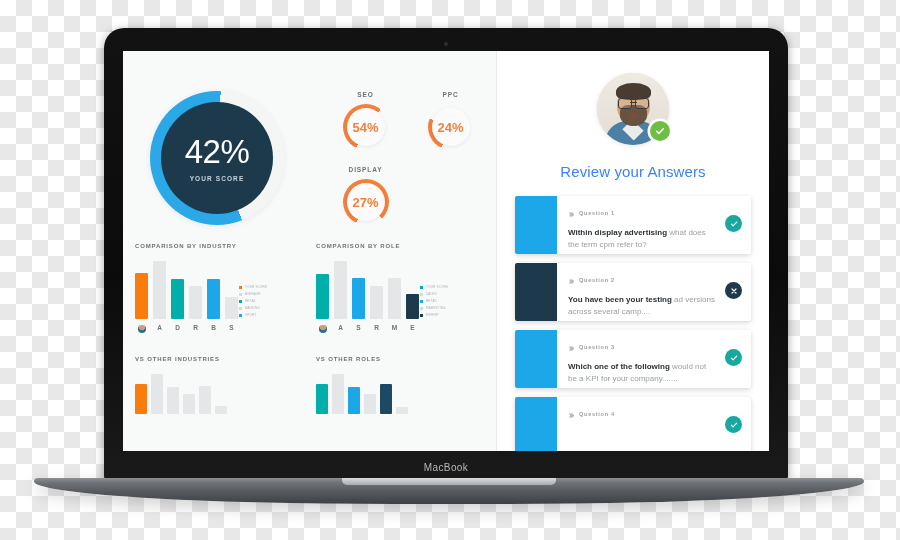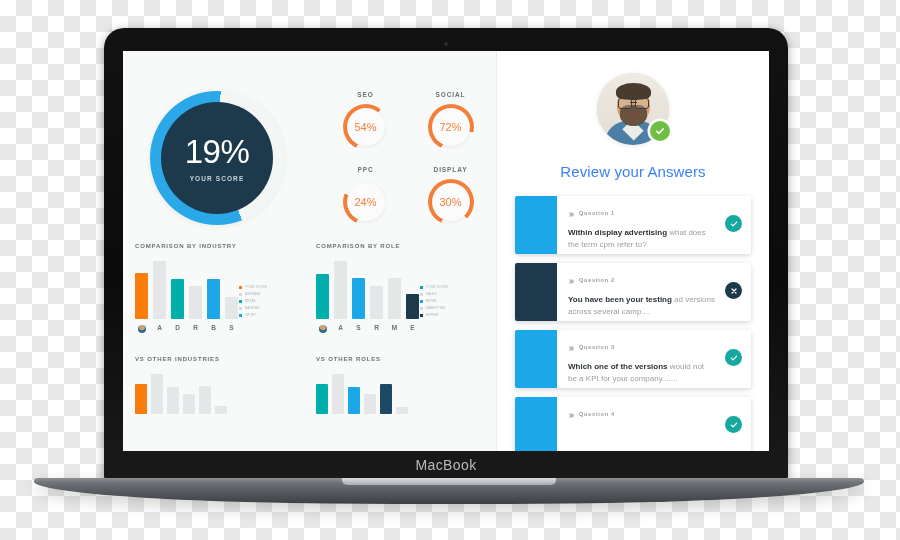--- a/index.html
+++ b/index.html
@@ -34,21 +34,21 @@
   #webcam-dot {
     position: absolute; left: 50%; top: 14px;
     width: 4px; height: 4px; margin-left: -2px;
     border-radius: 50%;
     background: #2e2e2e;
   }
   #macbook-label {
     position: absolute; left: 0; right: 0; bottom: 7px;
     text-align: center;
     color: #b9b9bd;
-    font-size: 14px;
+    font-size: 10px;
     letter-spacing: .4px;
   }
 
   
   #screen {
     position: absolute;
     left: 19px; top: 23px;
     width: 646px; height: 400px;
     background: #ffffff;
     display: flex;
@@ -118,21 +118,21 @@
     border-radius: 50%;
   }
   .gauge-ring::after {
     content:""; position:absolute; inset: 4px;
     border-radius: 50%; background: #fbfbfb;
     box-shadow: 0 1px 4px rgba(0,0,0,.07);
   }
   .gauge-val {
     position: absolute; inset: 0; z-index: 2;
     display: flex; align-items: center; justify-content: center;
-    font-size: 11px; color: #f5803b; font-weight: 400;
+    font-size: 13px; color: #f5803b; font-weight: 700;
   }
 
   
   .chart-block { position: absolute; }
   .chart-title { font-size: 6px; font-weight: 700; color: #6c7277; letter-spacing: .85px; margin-bottom: 12px; }
   .bars { display: flex; align-items: flex-end; gap: 5px; height: 58px; }
   .bar { width: 13px; border-radius: 1px; }
   .axis { display: flex; gap: 5px; margin-top: 5px; }
   .axis span {
     width: 13px; text-align: center;
@@ -241,48 +241,42 @@
   <div id="laptop-lid">
     <div id="webcam-dot"></div>
 
     <div id="screen">
 
       <div id="dash-pane">
 
         <div id="score-donut-wrap">
           <div id="score-ring"></div>
           <div id="score-core">
-            <div id="score-value">19%</div>
+            <div id="score-value">42%</div>
             <div id="score-caption">YOUR SCORE</div>
           </div>
         </div>
 
         <div id="gauges">
             <div class="gauge">
               <div class="gauge-title">SEO</div>
               <div class="gauge-ring" style="background: conic-gradient(from 205deg, rgb(245, 128, 59) 0deg, rgb(245, 128, 59) 54%, rgba(0, 0, 0, 0) 54%, rgba(0, 0, 0, 0) 100%);">
                 <div class="gauge-val" style="color: rgb(245, 128, 59);">54%</div>
               </div>
             </div>
             <div class="gauge">
-              <div class="gauge-title">SOCIAL</div>
-              <div class="gauge-ring" style="background: conic-gradient(from 205deg, rgb(245, 128, 59) 0deg, rgb(245, 128, 59) 72%, rgba(0, 0, 0, 0) 72%, rgba(0, 0, 0, 0) 100%);">
-                <div class="gauge-val" style="color: rgb(245, 128, 59);">72%</div>
-              </div>
-            </div>
-            <div class="gauge">
               <div class="gauge-title">PPC</div>
               <div class="gauge-ring" style="background: conic-gradient(from 205deg, rgb(245, 128, 59) 0deg, rgb(245, 128, 59) 24%, rgba(0, 0, 0, 0) 24%, rgba(0, 0, 0, 0) 100%);">
                 <div class="gauge-val" style="color: rgb(245, 128, 59);">24%</div>
               </div>
             </div>
             <div class="gauge">
               <div class="gauge-title">DISPLAY</div>
               <div class="gauge-ring" style="background: conic-gradient(from 205deg, rgb(245, 128, 59) 0deg, rgb(245, 128, 59) 81%, rgba(0, 0, 0, 0) 81%, rgba(0, 0, 0, 0) 100%);">
-                <div class="gauge-val" style="color: rgb(245, 128, 59);">30%</div>
+                <div class="gauge-val" style="color: rgb(245, 128, 59);">27%</div>
               </div>
             </div>
           </div>
 
         <div class="chart-block" style="left:12px; top:192px; width:175px;">
           <div class="chart-title">COMPARISON BY INDUSTRY</div>
           <div class="bars">
               <div class="bar" style="height: 79.3103%; background: rgb(249, 124, 12);"></div>
               <div class="bar" style="height: 100%; background: rgb(228, 230, 231);"></div>
               <div class="bar" style="height: 68.9655%; background: rgb(0, 175, 170);"></div>
@@ -455,21 +449,21 @@
             </div>
             <div class="qcard">
               <div class="qthumb" style="background: rgb(28, 168, 232);"></div>
               <div class="qbody">
                 <div class="qmeta">
                   <span><svg viewBox="0 0 24 24" fill="#b6bbbf">
                       <path d="M3 5h14l4 7-4 7H3l4-7z"></path>
                     </svg></span>
                   <span class="qnum">Question 3</span>
                 </div>
-                <div class="qtext"><b>Which one of the versions</b><span> would not be a KPI for your company.......</span></div>
+                <div class="qtext"><b>Which one of the following</b><span> would not be a KPI for your company.......</span></div>
                 <div class="qstatus st-correct">
                   <svg viewBox="0 0 24 24" fill="none" stroke="#fff" stroke-width="3.6" stroke-linecap="round" stroke-linejoin="round">
                     <path d="M4 12.5l5.2 5.2L20 6.6"></path>
                   </svg>
                 </div>
               </div>
             </div>
             <div class="qcard">
               <div class="qthumb" style="background: rgb(28, 168, 232);"></div>
               <div class="qbody">

